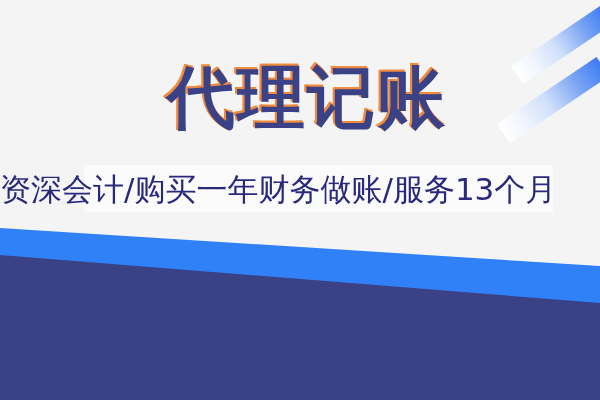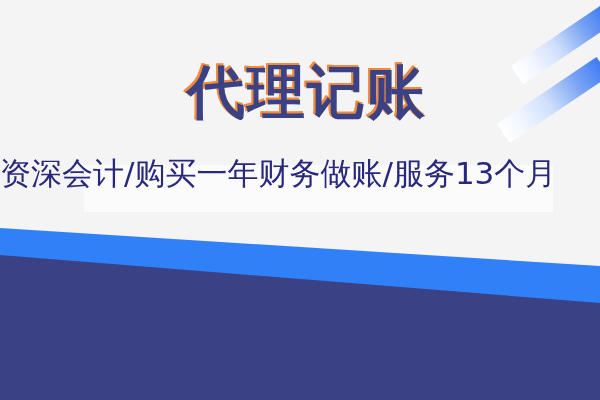--- a/index.html
+++ b/index.html
@@ -55,21 +55,21 @@
   #headline-wrap {
     position: absolute;
     left: 0;
     top: 62px;
     width: 600px;
     text-align: center;
   }
   #headline {
     display: inline-block;
     font-family: "DejaVu Sans", "Liberation Sans", sans-serif;
-    font-size: 58px;
+    font-size: 68px;
     line-height: 1.05;
     font-weight: bold;
     letter-spacing: 2px;
     color: #3a4285;
     text-shadow:
       -2px -2px 0 #f08a3c,
       -2px -1px 0 #f08a3c,
       -1px -2px 0 #f08a3c;
     white-space: nowrap;
     margin-left: 14px;
@@ -80,21 +80,21 @@
     position: absolute;
     left: 84px;
     top: 165px;
     width: 469px;
     height: 47px;
     background: #fbfbfb;
   }
   #subtitle-wrap {
     position: absolute;
     left: 0;
-    top: 154px;
+    top: 170px;
     width: 496px;
     text-align: center;
   }
   #subtitle {
     display: inline-block;
     font-family: "DejaVu Sans", "Liberation Sans", sans-serif;
     font-size: 31px;
     line-height: 38px;
     font-weight: normal;
     color: #28287d;

